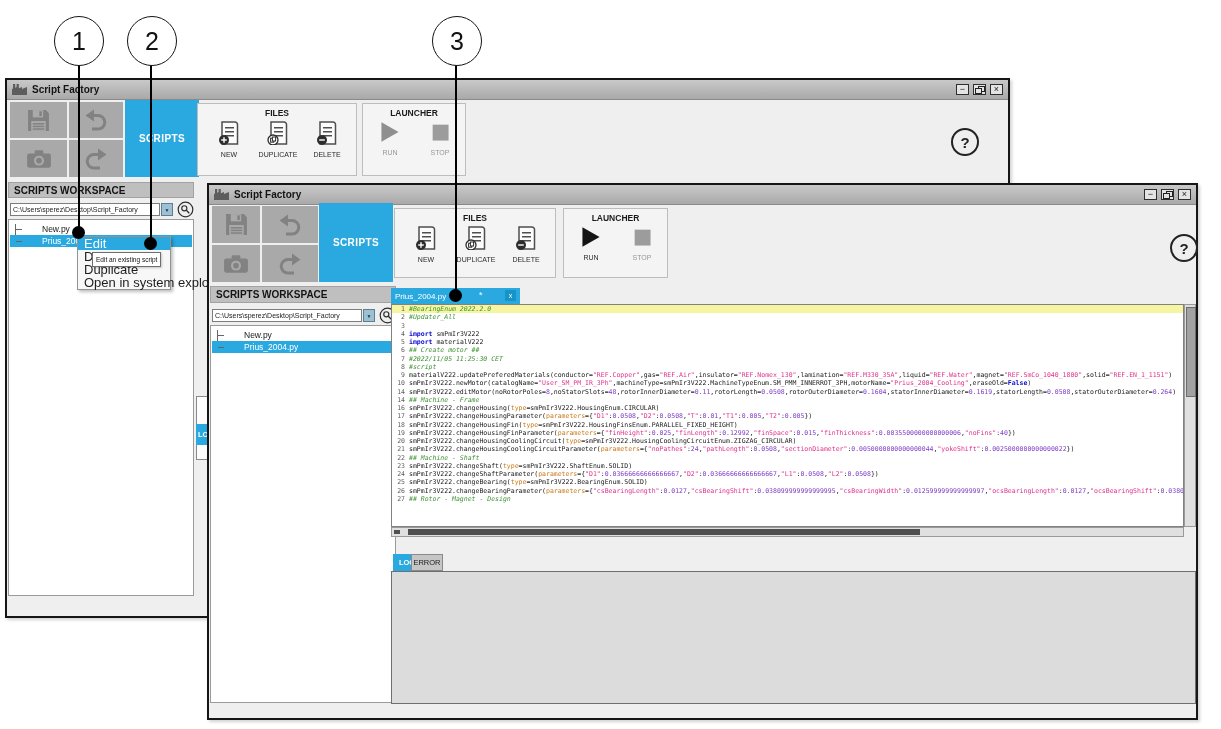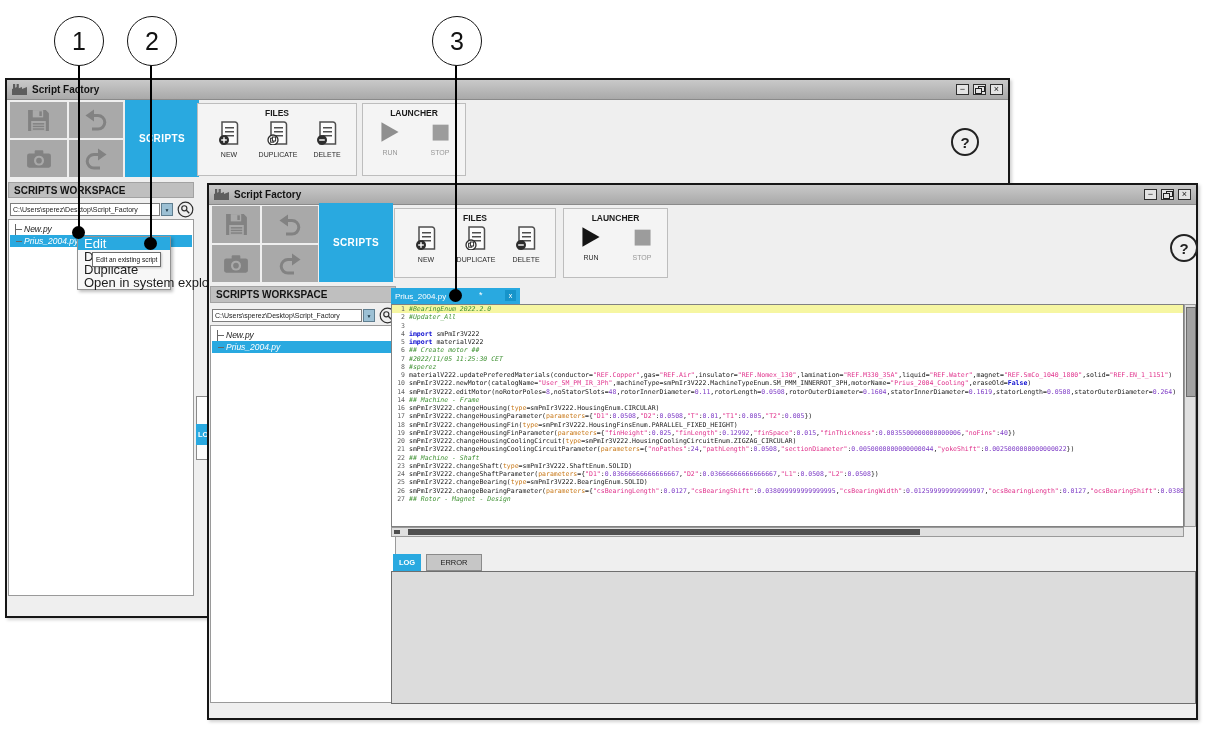--- a/index.html
+++ b/index.html
@@ -28,21 +28,21 @@
   .help-circle{position:absolute;width:24px;height:24px;border:2px solid #222;border-radius:50%;display:flex;align-items:center;justify-content:center;font-size:15px;font-weight:bold;color:#222;background:transparent;}
 
   
   .ws-header{position:absolute;background:#bfbfbf;border:1px solid #a2a2a2;box-sizing:border-box;font-size:10px;font-weight:bold;color:#141414;display:flex;align-items:center;padding-left:5px;}
   .ws-pathrow{position:absolute;display:flex;align-items:center;}
   .combo{height:13px;background:#fff;border:1px solid #7d7d7d;box-sizing:border-box;font-size:7px;color:#222;display:flex;align-items:center;overflow:hidden;white-space:nowrap;padding-left:2px;flex:1;}
   .combo-drop{width:12px;height:13px;background:#9cc0d4;border:1px solid #5f7e90;box-sizing:border-box;font-size:5px;color:#173240;display:flex;align-items:center;justify-content:center;margin-left:1px;}
   .mag-btn{width:17px;height:17px;margin-left:4px;display:flex;align-items:center;justify-content:center;}
   .tree{position:absolute;background:#fff;border:1px solid #9a9a9a;box-sizing:border-box;overflow:hidden;}
   .tree-vline{position:absolute;left:6px;width:1px;background:#666;}
-  .tree-item{position:absolute;left:1px;right:1px;height:12px;font-size:8.5px;color:#1a1a1a;line-height:12px;padding-left:14px;white-space:nowrap;font-style:italic;}
+  .tree-item{position:absolute;left:1px;right:1px;height:12px;font-size:8.5px;color:#1a1a1a;line-height:12px;padding-left:32px;white-space:nowrap;}
   .tree-item::before{content:"";position:absolute;left:6px;top:6px;width:6px;height:1px;background:#666;}
   .tree-item.sel{background:var(--accent,#29a9e0);color:#fff;}
 
   
   .ctx-menu{position:absolute;left:77px;top:236px;width:92px;background:#f7f7f7;border:1px solid #939393;box-shadow:2px 2px 3px rgba(0,0,0,.25);z-index:5;}
   .ctx-item{height:13px;line-height:13px;font-size:13px;color:#1d1d1d;padding-left:6px;white-space:nowrap;}
   .ctx-item.hl{background:var(--accent,#29a9e0);color:#fff;}
   .tooltip{position:absolute;left:92px;top:252px;background:#fff;border:1px solid #6e6e6e;font-size:6.5px;color:#111;padding:3px 3px;white-space:nowrap;z-index:6;box-shadow:1px 1px 2px rgba(0,0,0,.2);}
 
   
@@ -353,21 +353,21 @@
     </div>
     <div class="editor" style="left:182px;top:119px;width:793px;height:223px;">
       <div id="code-lines">
           <div class="cl hl"><span class="ln">1</span><span class="ct"><span class="tok-c">#BearingEnum 2022.2.0</span></span></div>
           <div class="cl"><span class="ln">2</span><span class="ct"><span class="tok-c">#Updater_All</span></span></div>
           <div class="cl"><span class="ln">3</span><span class="ct"></span></div>
           <div class="cl"><span class="ln">4</span><span class="ct"><span class="tok-k">import</span> smPmIr3V222</span></div>
           <div class="cl"><span class="ln">5</span><span class="ct"><span class="tok-k">import</span> materialV222</span></div>
           <div class="cl"><span class="ln">6</span><span class="ct"><span class="tok-c">## Create motor ##</span></span></div>
           <div class="cl"><span class="ln">7</span><span class="ct"><span class="tok-c">#2022/11/05 11:25:30 CET</span></span></div>
-          <div class="cl"><span class="ln">8</span><span class="ct"><span class="tok-c">#sperez</span></span></div>
+          <div class="cl"><span class="ln">8</span><span class="ct"><span class="tok-c">#script</span></span></div>
           <div class="cl"><span class="ln">9</span><span class="ct">materialV222.updatePreferedMaterials(conductor=<span class="tok-s">"REF.Copper"</span>,gas=<span class="tok-s">"REF.Air"</span>,insulator=<span class="tok-s">"REF.Nomex_130"</span>,lamination=<span class="tok-s">"REF.M330_35A"</span>,liquid=<span class="tok-s">"REF.Water"</span>,magnet=<span class="tok-s">"REF.SmCo_1040_1800"</span>,solid=<span class="tok-s">"REF.EN_1_1151"</span>)</span></div>
           <div class="cl"><span class="ln">10</span><span class="ct">smPmIr3V222.newMotor(catalogName=<span class="tok-s">"User_SM_PM_IR_3Ph"</span>,machineType=smPmIr3V222.MachineTypeEnum.SM_PMM_INNERROT_3PH,motorName=<span class="tok-s">"Prius_2004_Cooling"</span>,eraseOld=<span class="tok-k">False</span>)</span></div>
           <div class="cl"><span class="ln">14</span><span class="ct">smPmIr3V222.editMotor(noRotorPoles=<span class="tok-n">8</span>,noStatorSlots=<span class="tok-n">48</span>,rotorInnerDiameter=<span class="tok-n">0.11</span>,rotorLength=<span class="tok-n">0.0508</span>,rotorOuterDiameter=<span class="tok-n">0.1604</span>,statorInnerDiameter=<span class="tok-n">0.1619</span>,statorLength=<span class="tok-n">0.0508</span>,statorOuterDiameter=<span class="tok-n">0.264</span>)</span></div>
           <div class="cl"><span class="ln">14</span><span class="ct"><span class="tok-c">## Machine - Frame</span></span></div>
           <div class="cl"><span class="ln">16</span><span class="ct">smPmIr3V222.changeHousing(<span class="tok-a">type</span>=smPmIr3V222.HousingEnum.CIRCULAR)</span></div>
           <div class="cl"><span class="ln">17</span><span class="ct">smPmIr3V222.changeHousingParameter(<span class="tok-a">parameters</span>={<span class="tok-s">"D1"</span>:<span class="tok-n">0.0508</span>,<span class="tok-s">"D2"</span>:<span class="tok-n">0.0508</span>,<span class="tok-s">"T"</span>:<span class="tok-n">0.01</span>,<span class="tok-s">"T1"</span>:<span class="tok-n">0.005</span>,<span class="tok-s">"T2"</span>:<span class="tok-n">0.005</span>})</span></div>
           <div class="cl"><span class="ln">18</span><span class="ct">smPmIr3V222.changeHousingFin(<span class="tok-a">type</span>=smPmIr3V222.HousingFinsEnum.PARALLEL_FIXED_HEIGHT)</span></div>
           <div class="cl"><span class="ln">19</span><span class="ct">smPmIr3V222.changeHousingFinParameter(<span class="tok-a">parameters</span>={<span class="tok-s">"finHeight"</span>:<span class="tok-n">0.025</span>,<span class="tok-s">"finLength"</span>:<span class="tok-n">0.12992</span>,<span class="tok-s">"finSpace"</span>:<span class="tok-n">0.015</span>,<span class="tok-s">"finThickness"</span>:<span class="tok-n">0.0035500000000000006</span>,<span class="tok-s">"noFins"</span>:<span class="tok-n">40</span>})</span></div>
           <div class="cl"><span class="ln">20</span><span class="ct">smPmIr3V222.changeHousingCoolingCircuit(<span class="tok-a">type</span>=smPmIr3V222.HousingCoolingCircuitEnum.ZIGZAG_CIRCULAR)</span></div>
           <div class="cl"><span class="ln">21</span><span class="ct">smPmIr3V222.changeHousingCoolingCircuitParameter(<span class="tok-a">parameters</span>={<span class="tok-s">"noPathes"</span>:<span class="tok-n">24</span>,<span class="tok-s">"pathLength"</span>:<span class="tok-n">0.0508</span>,<span class="tok-s">"sectionDiameter"</span>:<span class="tok-n">0.0050000000000000044</span>,<span class="tok-s">"yokeShift"</span>:<span class="tok-n">0.0025000000000000022</span>})</span></div>
@@ -381,21 +381,21 @@
     </div>
     <div class="vscroll" style="left:975px;top:119px;width:12px;height:223px;">
       <div class="thumb"></div>
     </div>
     <div class="hscroll" style="left:182px;top:342px;width:793px;height:10px;">
       <div class="harrow"></div>
       <div class="thumb"></div>
     </div>
 
     <div class="log-tab sel" style="left:184px;top:369px;width:28px;height:17px;">LOG</div>
-    <div class="log-tab idle" style="left:217px;top:369px;width:56px;height:17px;">ERROR</div>
+    <div class="log-tab idle" style="left:202px;top:369px;width:32px;height:17px;">ERROR</div>
     <div class="log-panel" style="left:182px;top:386px;width:805px;height:133px;"></div>
   </div>
 
   <div class="callout-line" style="left:78px;top:64px;height:168px;"></div>
   <div class="callout-line" style="left:150px;top:64px;height:179px;"></div>
   <div class="callout-line" style="left:455px;top:64px;height:232px;"></div>
   <div class="callout-dot" style="left:72px;top:226px;"></div>
   <div class="callout-dot" style="left:144px;top:237px;"></div>
   <div class="callout-dot" style="left:449px;top:289px;"></div>
   <div class="callout-circle" style="left:54px;top:16px;">1</div>

